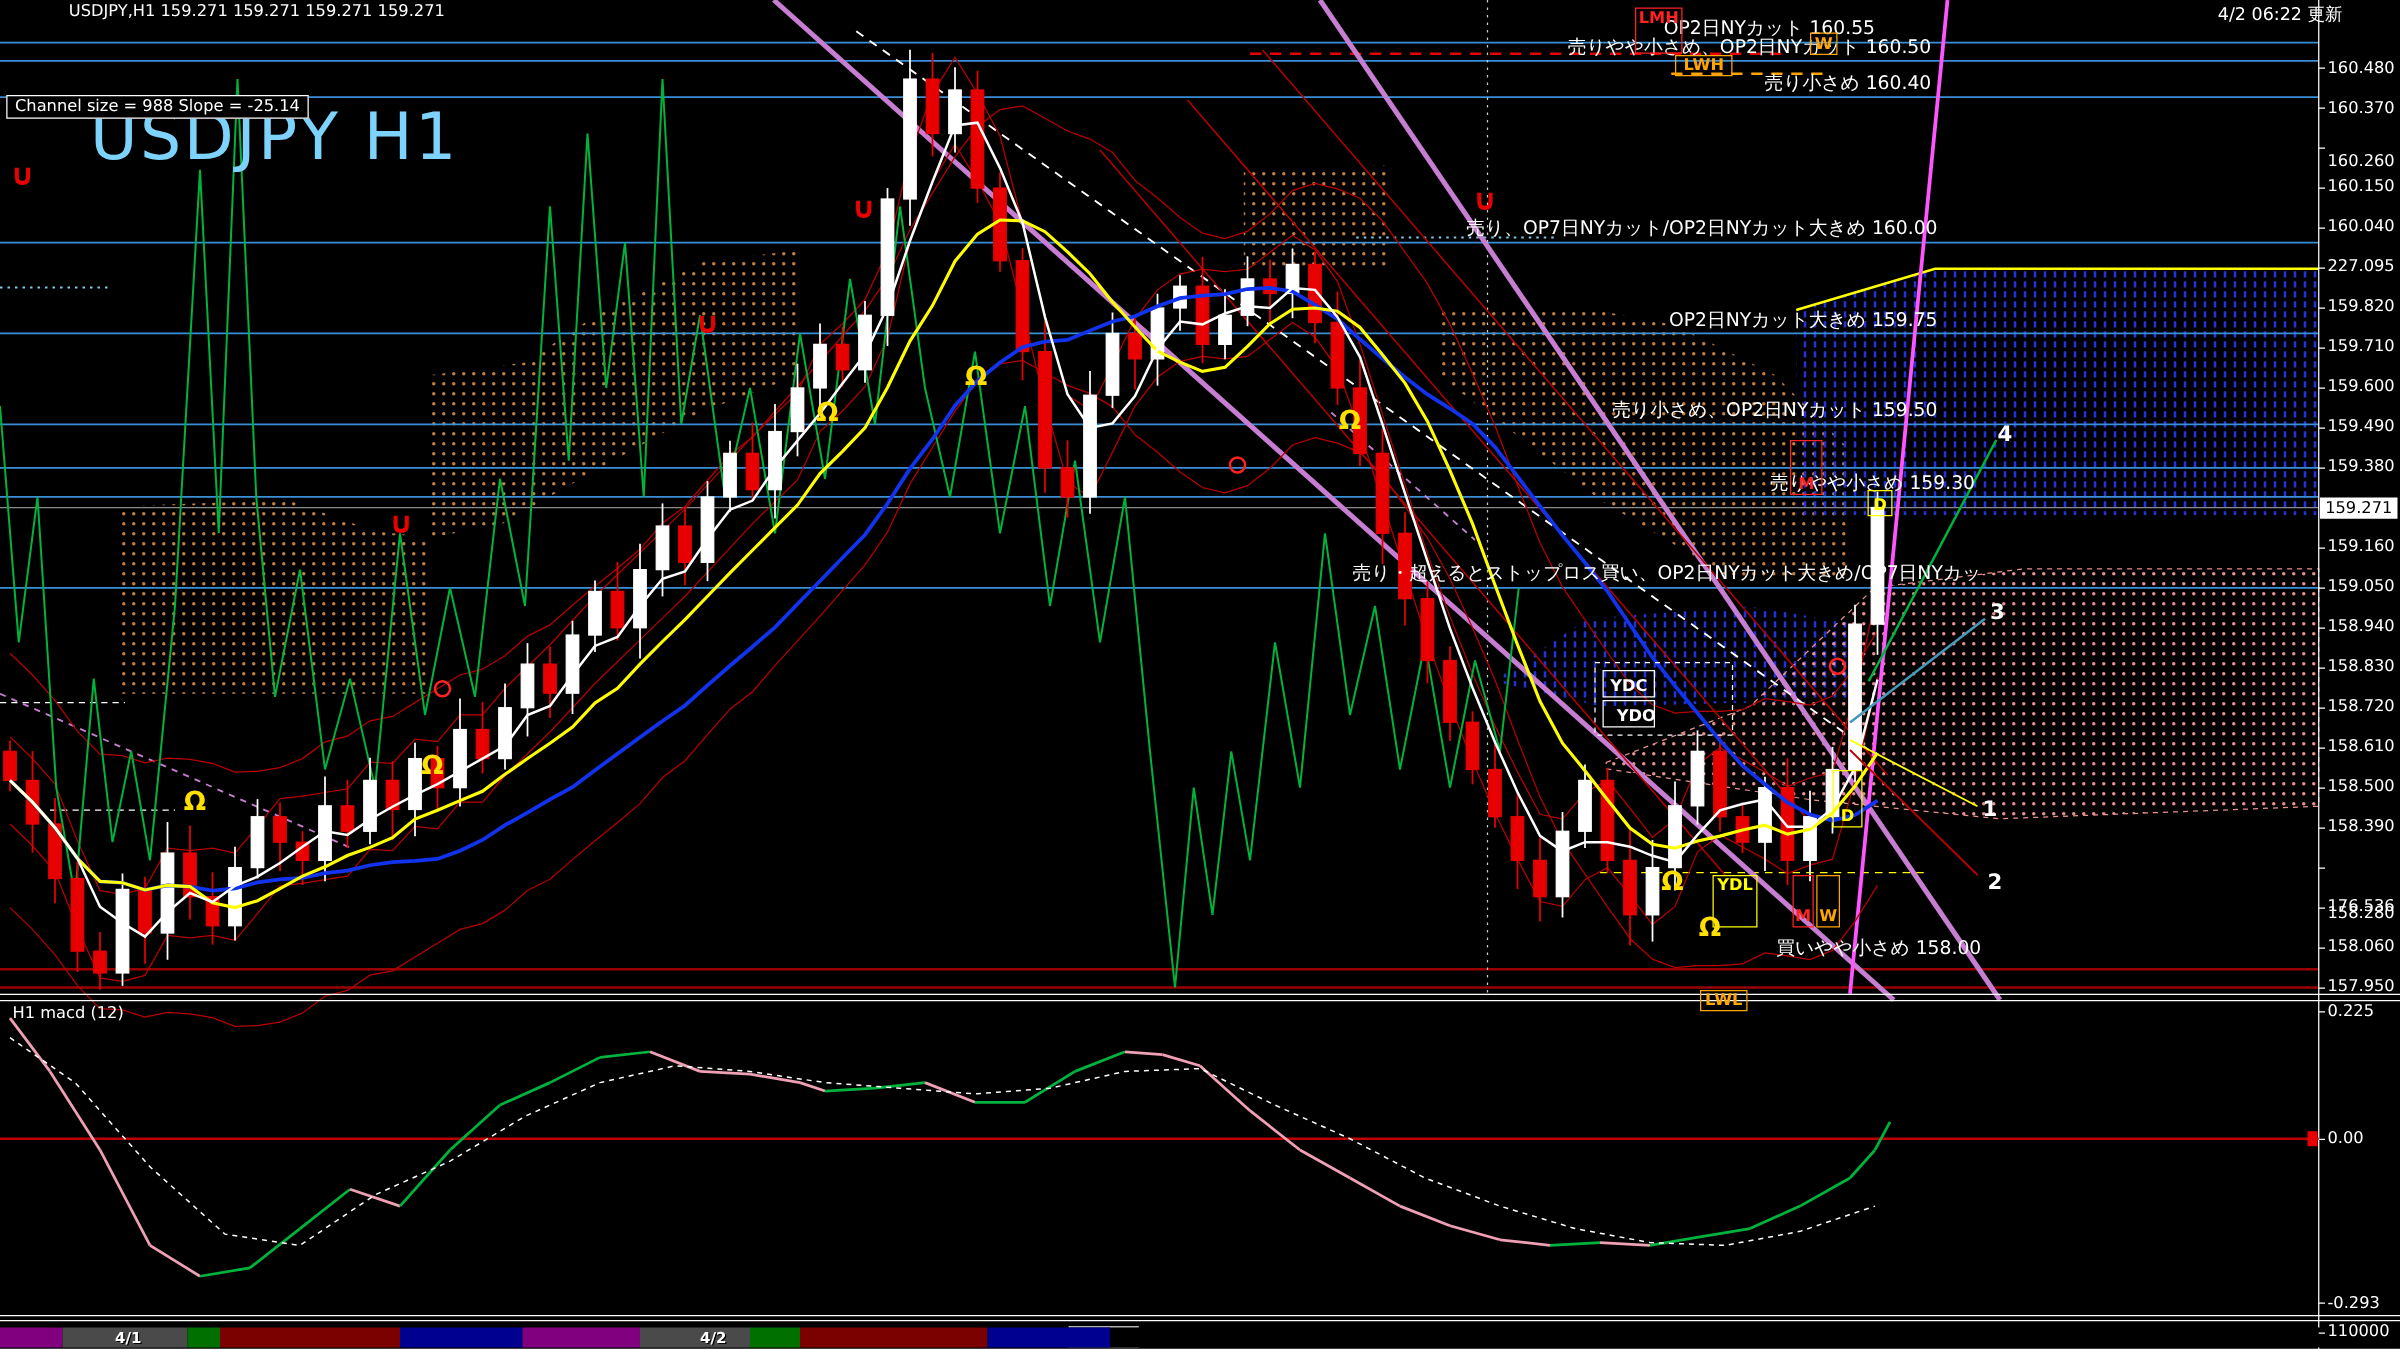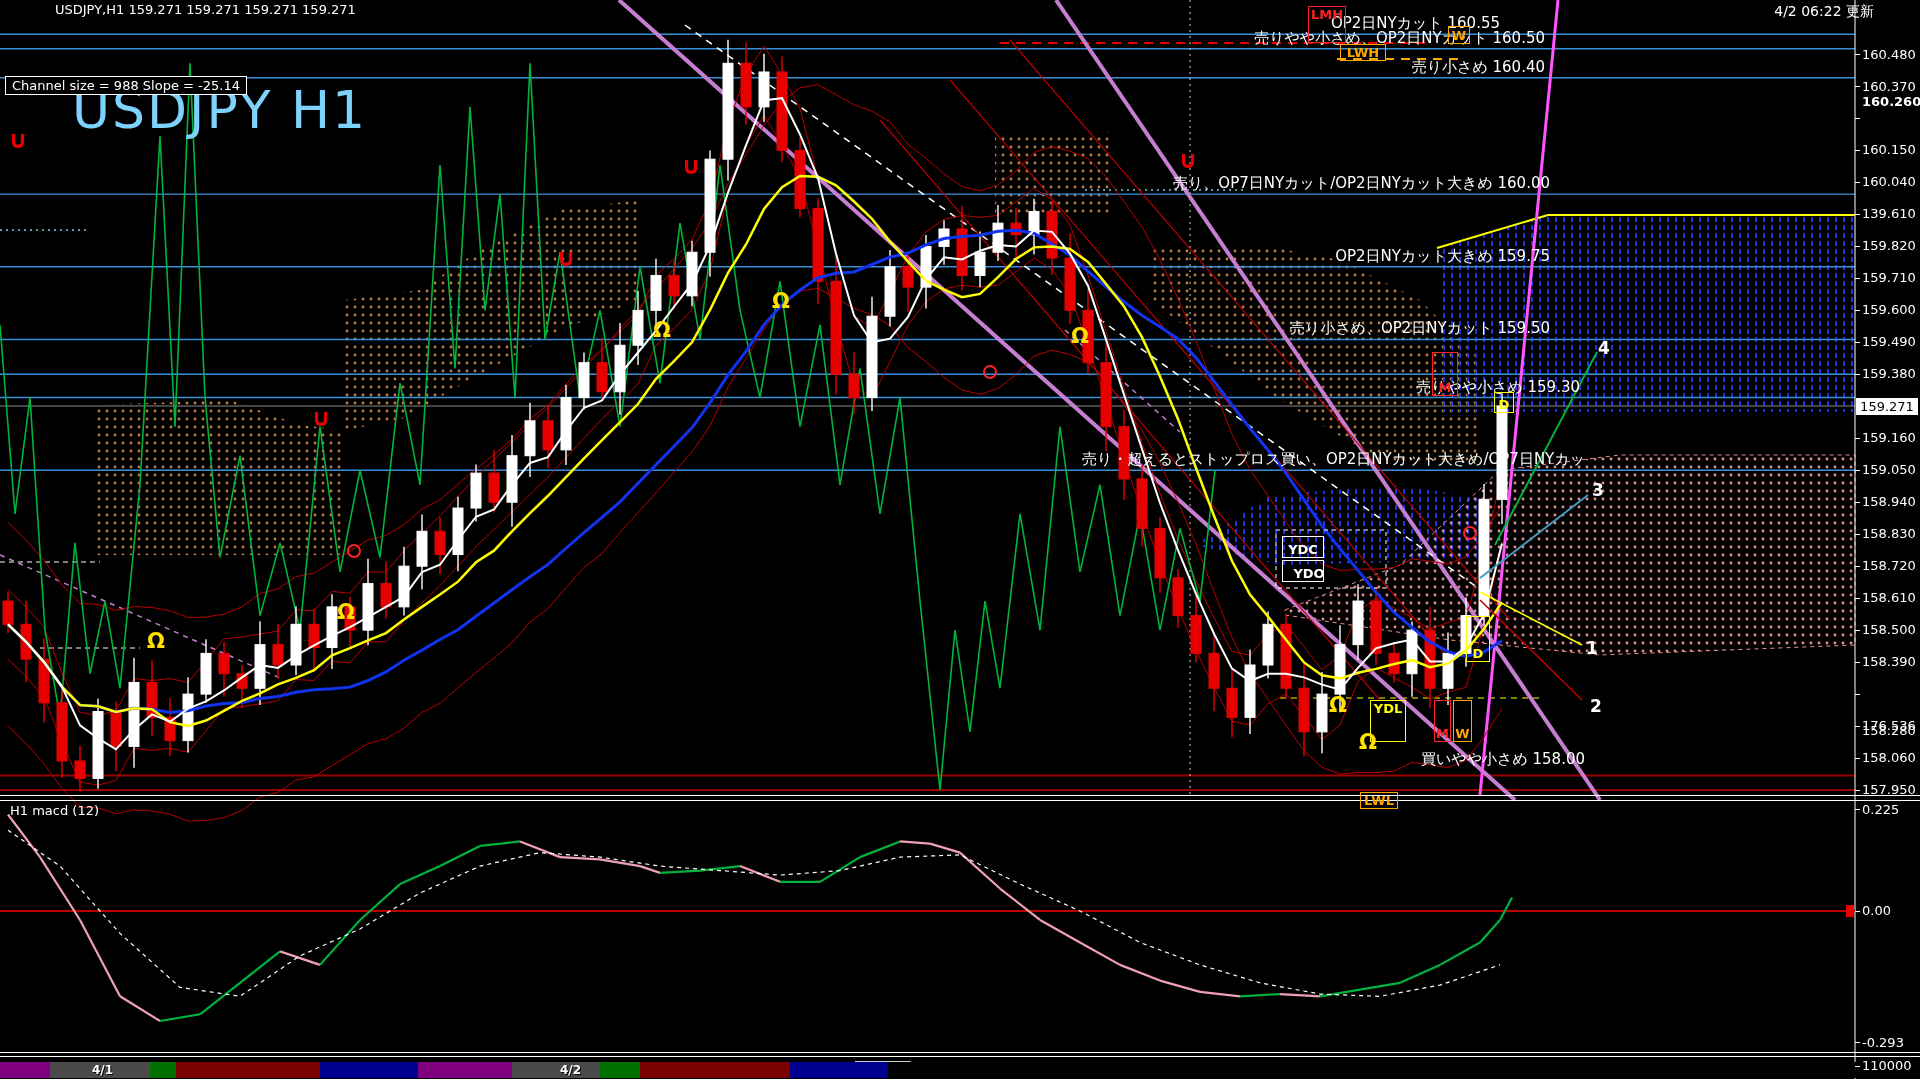--- a/index.html
+++ b/index.html
@@ -352,27 +352,27 @@
       <div class="jp-ann" style="top: 328.43px; right: 370px;">売り小さめ、OP2日NYカット 159.50</div>
       <div class="jp-ann" style="top: 386.57px; right: 340px;">売りやや小さめ 159.30</div>
       <div class="jp-ann" style="top: 459.245px; right: 335px;">売り・超えるとストップロス買い、OP2日NYカット大きめ/OP7日NYカッ</div>
       <div class="jp-ann" style="top: 758.666px; right: 335px;">買いやや小さめ 158.00</div>
     </div>
   <div id="axis-layer">
       <div class="axis-tick" style="left: 1862px; top: 46.5437px;">160.480</div>
       <div class="abs" style="left: 1855px; top: 54.0437px; width: 5px; height: 1px; background: rgb(255, 255, 255);"></div>
       <div class="axis-tick" style="left: 1862px; top: 78.5207px;">160.370</div>
       <div class="abs" style="left: 1855px; top: 86.0207px; width: 5px; height: 1px; background: rgb(255, 255, 255);"></div>
-      <div class="axis-tick" style="left: 1862px; top: 94px; font-weight: bold;">160.260</div>
+      <div class="axis-tick" style="left: 1862px; top: 122px;">160.260</div>
       <div class="abs" style="left: 1855px; top: 117.998px; width: 5px; height: 1px; background: rgb(255, 255, 255);"></div>
       <div class="axis-tick" style="left: 1862px; top: 142.475px;">160.150</div>
       <div class="abs" style="left: 1855px; top: 149.975px; width: 5px; height: 1px; background: rgb(255, 255, 255);"></div>
       <div class="axis-tick" style="left: 1862px; top: 174.452px;">160.040</div>
       <div class="abs" style="left: 1855px; top: 181.952px; width: 5px; height: 1px; background: rgb(255, 255, 255);"></div>
-      <div class="axis-tick" style="left: 1862px; top: 206.429px;">139.610</div>
+      <div class="axis-tick" style="left: 1862px; top: 206.429px;">227.095</div>
       <div class="abs" style="left: 1855px; top: 213.929px; width: 5px; height: 1px; background: rgb(255, 255, 255);"></div>
       <div class="axis-tick" style="left: 1862px; top: 238.406px;">159.820</div>
       <div class="abs" style="left: 1855px; top: 245.906px; width: 5px; height: 1px; background: rgb(255, 255, 255);"></div>
       <div class="axis-tick" style="left: 1862px; top: 270.383px;">159.710</div>
       <div class="abs" style="left: 1855px; top: 277.883px; width: 5px; height: 1px; background: rgb(255, 255, 255);"></div>
       <div class="axis-tick" style="left: 1862px; top: 302.36px;">159.600</div>
       <div class="abs" style="left: 1855px; top: 309.86px; width: 5px; height: 1px; background: rgb(255, 255, 255);"></div>
       <div class="axis-tick" style="left: 1862px; top: 334.337px;">159.490</div>
       <div class="abs" style="left: 1855px; top: 341.837px; width: 5px; height: 1px; background: rgb(255, 255, 255);"></div>
       <div class="axis-tick" style="left: 1862px; top: 366.314px;">159.380</div>

